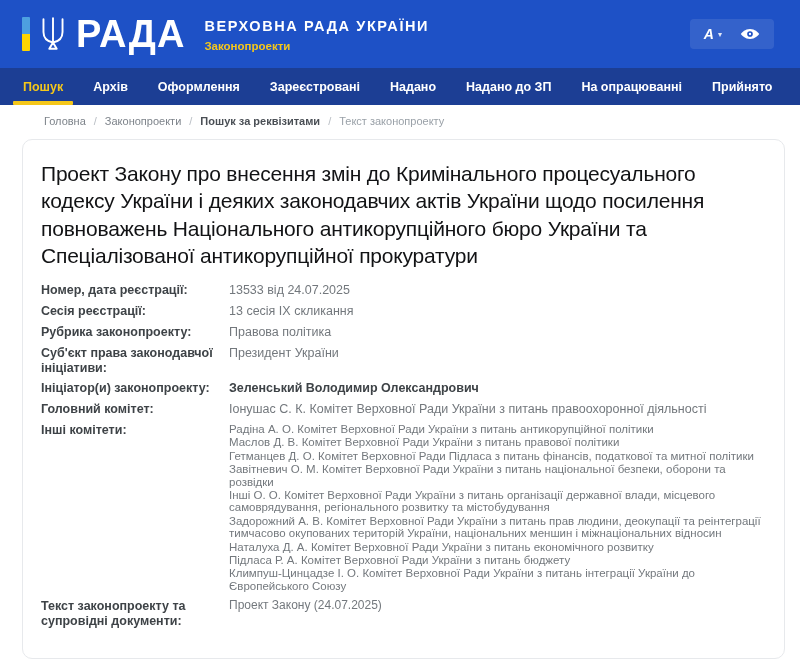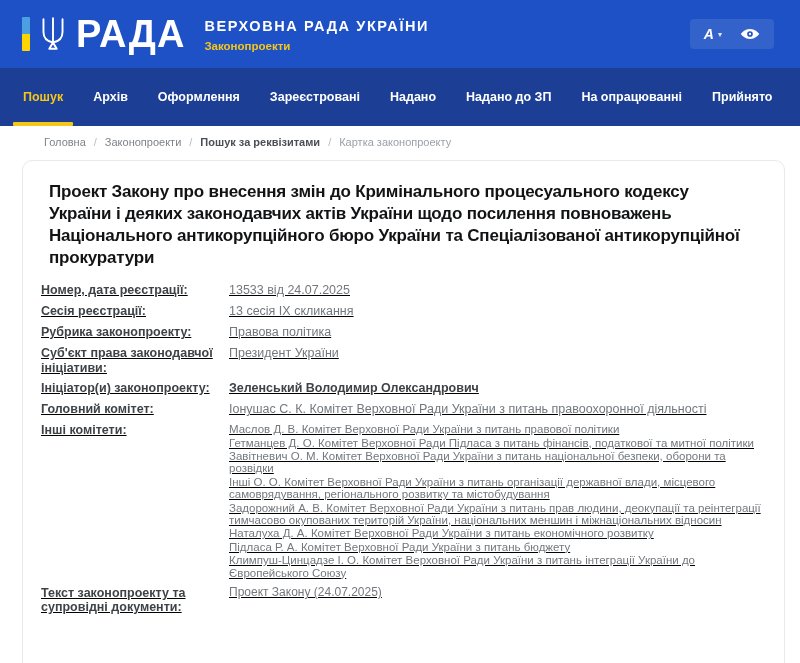--- a/index.html
+++ b/index.html
@@ -18,41 +18,41 @@
   .org-name{color:#fff;font-size:14.5px;font-weight:700;letter-spacing:1.6px;}
   .org-sub{color:var(--accent-yellow,#f5c71a);font-size:11.5px;font-weight:600;}
   .hdr-controls{display:flex;align-items:center;gap:18px;background:rgba(255,255,255,.10);
        border-radius:4px;padding:7px 14px;}
   .font-btn,.eye-btn{background:none;border:none;cursor:pointer;display:flex;align-items:center;
        gap:4px;color:#fff;padding:0;}
   .font-btn .a{font-size:14px;font-weight:700;font-style:italic;}
   .font-btn .caret{font-size:8px;opacity:.85;}
 
   
-  .nav{height:58px;background:var(--nav-blue,#1c3e94);display:flex;align-items:stretch;padding:0 8px;}
+  .nav{height:37px;background:var(--nav-blue,#1c3e94);display:flex;align-items:stretch;padding:0 8px;}
   .nav-item{display:flex;align-items:center;padding:0 15px;color:#fff;font-size:12.5px;
        font-weight:700;position:relative;cursor:pointer;white-space:nowrap;}
   .nav-item.active{color:var(--accent-yellow,#f5c71a);}
   .nav-item.active::after{content:"";position:absolute;left:5px;right:5px;bottom:0;height:4px;
        background:var(--accent-yellow,#f5c71a);border-radius:1px;}
 
   
   .breadcrumb{display:flex;align-items:center;gap:8px;padding:10px 24px 6px 44px;font-size:11px;}
   .bc{color:#7d838a;cursor:pointer;}
   .bc.bold{color:#4a4f55;font-weight:700;}
   .bc.current{color:#9aa1a8;cursor:default;}
   .bc-sep{color:#b9bec4;}
 
   
   .card{margin:6px 15px 0 22px;border:1px solid #e7e9ec;border-radius:10px;
        padding:12px 20px 20px 18px;box-sizing:border-box;min-height:520px;}
-  .bill-title{font-size:17px;font-weight:700;color:#121315;line-height:1.3;margin:8px 0 10px 8px;
+  .bill-title{font-size:21px;font-weight:400;color:#121315;line-height:1.3;margin:8px 0 10px 0;
        letter-spacing:-0.2px;padding-right:16px;}
   .rows{margin-top:14px;}
-  .row{display:flex;margin-bottom:6px;text-decoration:underline;}
+  .row{display:flex;margin-bottom:6px;}
   .row .label{flex:0 0 188px;font-size:12.5px;font-weight:700;color:#3e4347;line-height:1.15;
        padding-right:12px;box-sizing:border-box;}
   .row .value{font-size:12.5px;color:#73787d;line-height:1.2;}
   .row .value.strong{font-weight:700;color:#3e4347;}
   .committee-line{font-size:11.5px;line-height:1.08;margin-bottom:1px;color:#73787d;}
   .doc-line{font-size:12px;line-height:1.15;margin-bottom:4px;color:#73787d;cursor:pointer;}
 </style>
 </head>
 <body>
 
@@ -104,21 +104,21 @@
     <div class="nav-item">Прийнято</div>
   </nav>
 
   <div class="breadcrumb">
     <span class="bc">Головна</span>
     <span class="bc-sep">/</span>
     <span class="bc">Законопроекти</span>
     <span class="bc-sep">/</span>
     <span class="bc bold">Пошук за реквізитами</span>
     <span class="bc-sep">/</span>
-    <span class="bc current">Картка законопроекту</span>
+    <span class="bc current">Текст законопроекту</span>
   </div>
 
   <main class="card">
     <h1 class="bill-title">Проект Закону про внесення змін до Кримінального процесуального кодексу України і деяких законодавчих актів України щодо посилення повноважень Національного антикорупційного бюро України та Спеціалізованої антикорупційної прокуратури</h1>
 
     <div class="rows">
 
       <div class="row">
         <div class="label">Номер, дата реєстрації:</div>
         <div class="value">13533 від 24.07.2025</div>
@@ -145,20 +145,21 @@
       </div>
 
       <div class="row">
         <div class="label">Головний комітет:</div>
         <div class="value">Іонушас С. К. Комітет Верховної Ради України з питань правоохоронної діяльності</div>
       </div>
 
       <div class="row">
         <div class="label">Інші комітети:</div>
         <div class="value">
+          <div class="committee-line">Радіна А. О. Комітет Верховної Ради України з питань антикорупційної політики</div>
           <div class="committee-line">Маслов Д. В. Комітет Верховної Ради України з питань правової політики</div>
           <div class="committee-line">Гетманцев Д. О. Комітет Верховної Ради Підласа з питань фінансів, податкової та митної політики</div>
           <div class="committee-line">Завітневич О. М. Комітет Верховної Ради України з питань національної безпеки, оборони та розвідки</div>
           <div class="committee-line">Інші О. О. Комітет Верховної Ради України з питань організації державної влади, місцевого самоврядування, регіонального розвитку та містобудування</div>
           <div class="committee-line">Задорожний А. В. Комітет Верховної Ради України з питань прав людини, деокупації та реінтеграції тимчасово окупованих територій України, національних меншин і міжнаціональних відносин</div>
           <div class="committee-line">Наталуха Д. А. Комітет Верховної Ради України з питань економічного розвитку</div>
           <div class="committee-line">Підласа Р. А. Комітет Верховної Ради України з питань бюджету</div>
           <div class="committee-line">Климпуш-Цинцадзе І. О. Комітет Верховної Ради України з питань інтеграції України до Європейського Союзу</div>
         </div>
       </div>

